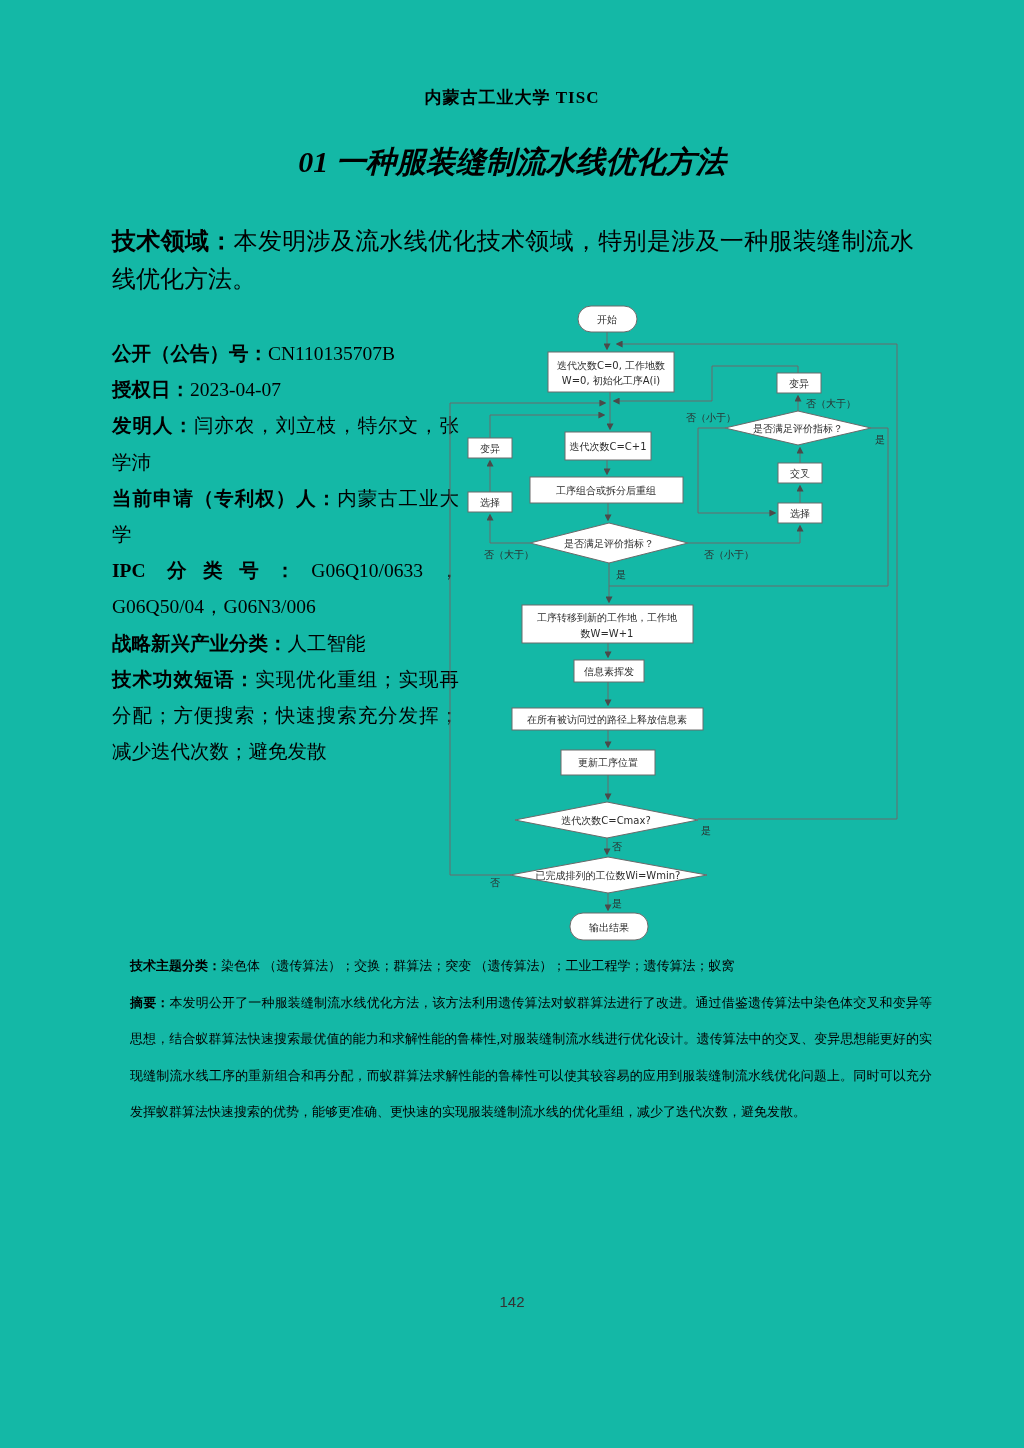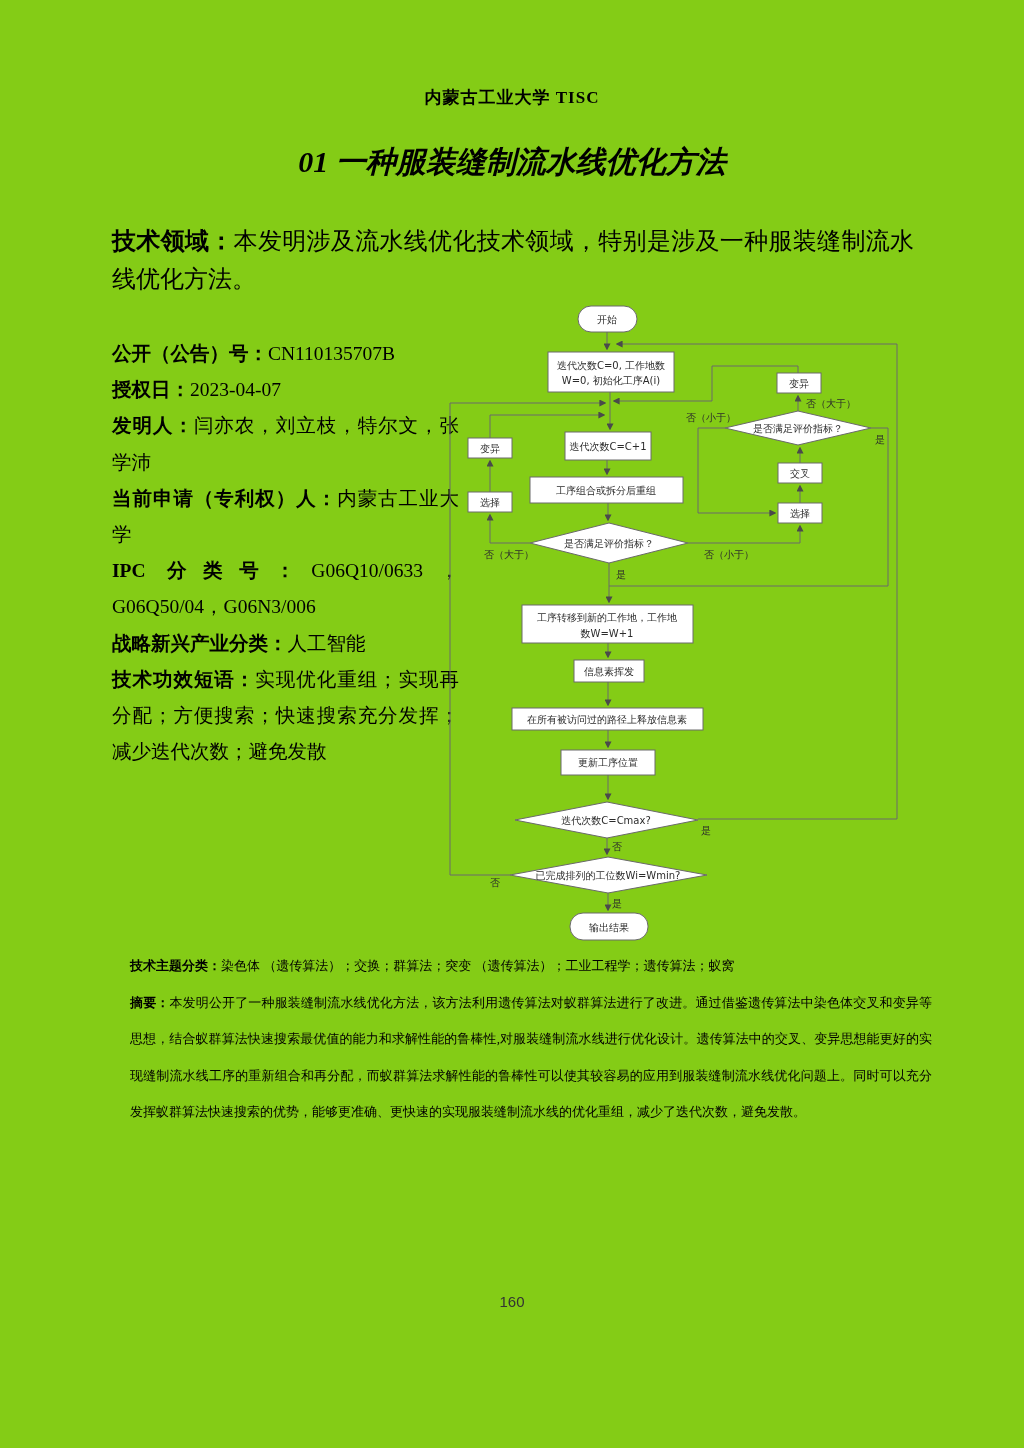--- a/index.html
+++ b/index.html
@@ -1,17 +1,17 @@
 <!DOCTYPE html>
 <html><head>
 <meta charset="utf-8">
 <style>
   html,body { margin:0; padding:0; background:#ffffff; }
   .page {
-    position:relative; width:1024px; height:1448px; background:#84cc16;
+    position:relative; width:1024px; height:1448px; background:#14b8a6;
     font-family:"Liberation Serif","DejaVu Serif",serif; color:#000;
     overflow:hidden;
   }
   .header-org {
     position:absolute; top:86px; left:0; width:100%;
     text-align:center; font-weight:bold; font-size:17px; letter-spacing:1px;
   }
   .doc-title {
     position:absolute; top:142px; left:0; width:100%; margin:0;
     text-align:center; font-weight:bold; font-size:30px;font-style:italic;
@@ -170,15 +170,15 @@
       <text class="fc-label" x="490" y="886">否</text>
       <text class="fc-label" x="612" y="907">是</text>
     </g>
   </svg>
 
   <div class="bottom-text">
     <p><span class="label">技术主题分类：</span><span>染色体 （遗传算法）；交换；群算法；突变 （遗传算法）；工业工程学；遗传算法；蚁窝</span></p>
     <p><span class="label">摘要：</span><span>本发明公开了一种服装缝制流水线优化方法，该方法利用遗传算法对蚁群算法进行了改进。通过借鉴遗传算法中染色体交叉和变异等思想，结合蚁群算法快速搜索最优值的能力和求解性能的鲁棒性,对服装缝制流水线进行优化设计。遗传算法中的交叉、变异思想能更好的实现缝制流水线工序的重新组合和再分配，而蚁群算法求解性能的鲁棒性可以使其较容易的应用到服装缝制流水线优化问题上。同时可以充分发挥蚁群算法快速搜索的优势，能够更准确、更快速的实现服装缝制流水线的优化重组，减少了迭代次数，避免发散。</span></p>
   </div>
 
-  <div class="page-number">160</div>
+  <div class="page-number">142</div>
 
 </div>
 
 </body></html>

